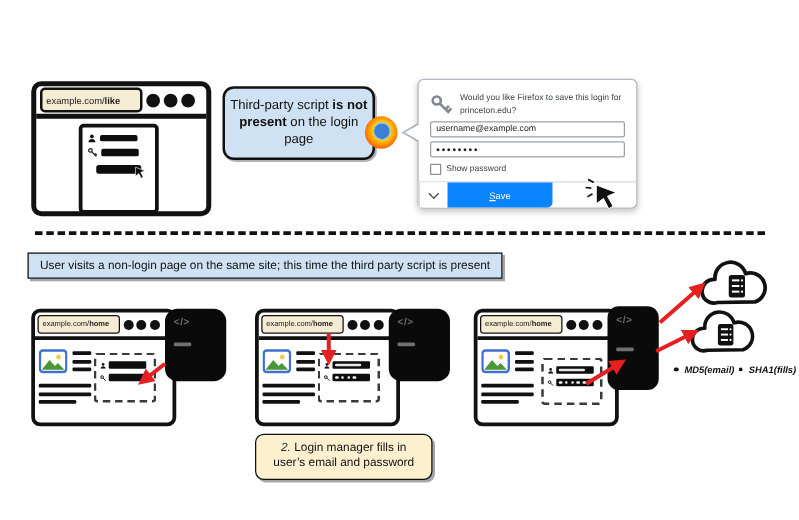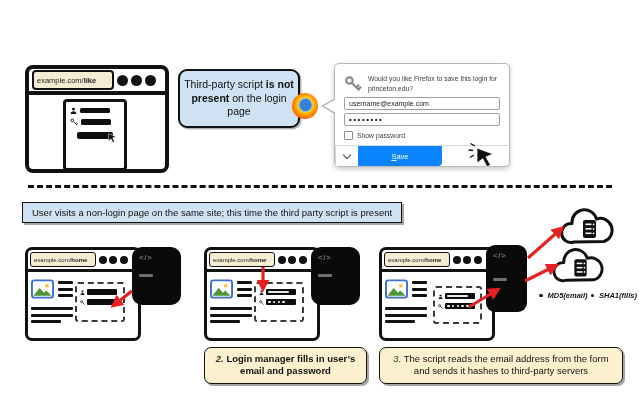--- a/index.html
+++ b/index.html
@@ -282,21 +282,21 @@
               <i></i>
             </div>
           </div>
         </div>
     </div>
   </div>
   <div class="script-icon" style="left:311px;top:247px;width:49px;height:58px;">
     <div class="glyph">&lt;/&gt;</div>
       <div class="dash"></div>
   </div>
-  <div class="caption" style="left:204px;top:347px;width:163px;font-weight:bold;">
+  <div class="caption" style="left:204px;top:347px;width:142px;">
     <span class="num">2.</span> <span>Login manager fills in user’s email and password</span>
   </div>
 
   <div class="win mini" style="left:379px;top:247px;">
     <div class="topbar">
         <div class="urlfield">
           <span>example.com/</span>
           <b>home</b>
         </div>
       <div class="circle"></div>
@@ -341,23 +341,20 @@
               <i></i>
               <i></i>
             </div>
           </div>
         </div>
     </div>
   </div>
   <div class="script-icon" style="left:486px;top:245px;width:41px;height:67px;border-radius:9px;">
     <div class="glyph">&lt;/&gt;</div>
       <div class="dash" style="margin-top:18px;"></div>
-  </div>
-  <div class="caption" style="left:379px;top:347px;width:244px;">
-    <span class="num">3.</span> <span>The script reads the email address from the form and sends it hashes to third-party servers</span>
   </div>
 
   <svg class="abs" style="left:559px;top:205px;" width="62" height="42" viewBox="0 0 60 42">
     <path d="M14,37 A9.5,9.5 0 1,1 12,18.5 A12.5,12.5 0 0,1 36.5,14 A9.5,9.5 0 1,1 44,36.5 Z" fill="#fff" stroke="#111" stroke-width="3" stroke-linejoin="round"></path>
     <rect x="23" y="15" width="13" height="18" rx="2" fill="#111"></rect>
     <g fill="#fff">
         <rect x="25.5" y="18.5" width="6" height="1.6"></rect>
         <rect x="25.5" y="23" width="6" height="1.6"></rect>
         <rect x="25.5" y="27.5" width="6" height="1.6"></rect>
     <circle cx="33.6" cy="19.3" r=".9"></circle>

